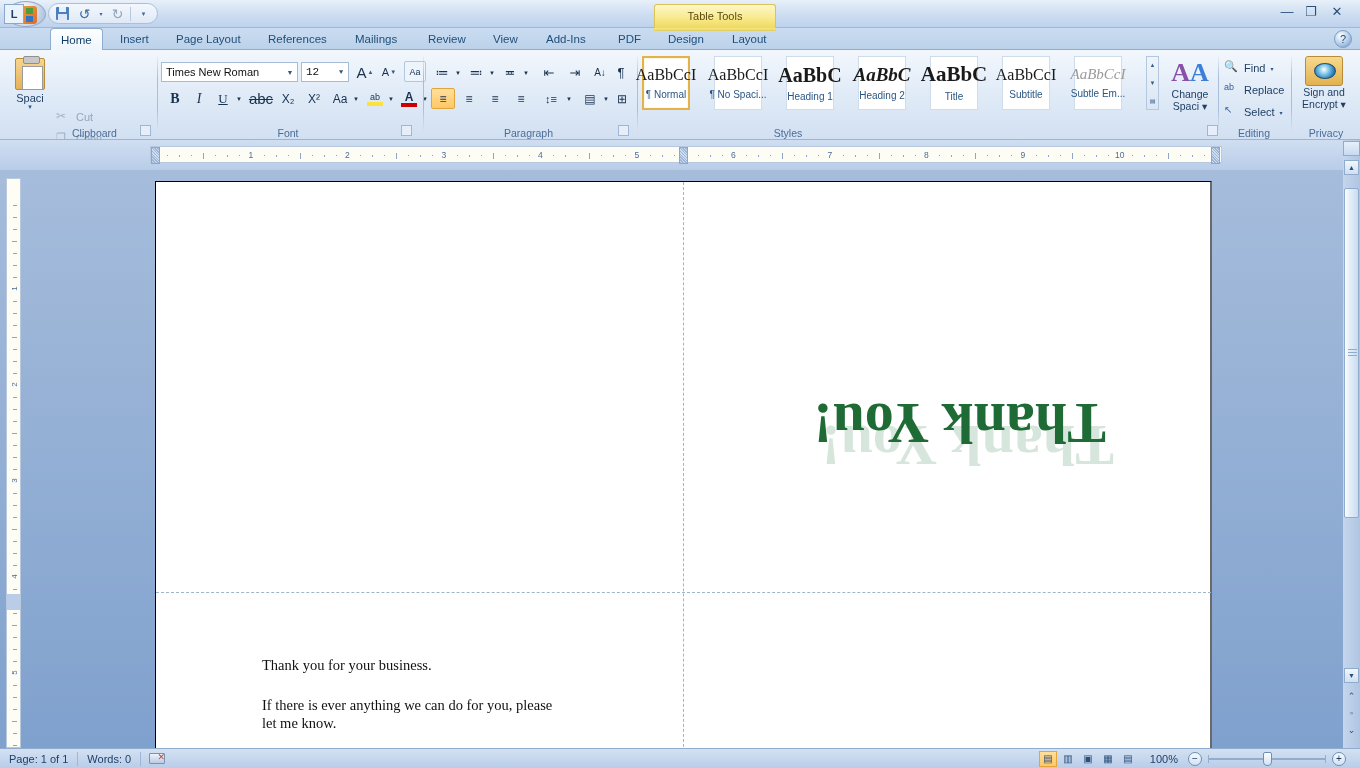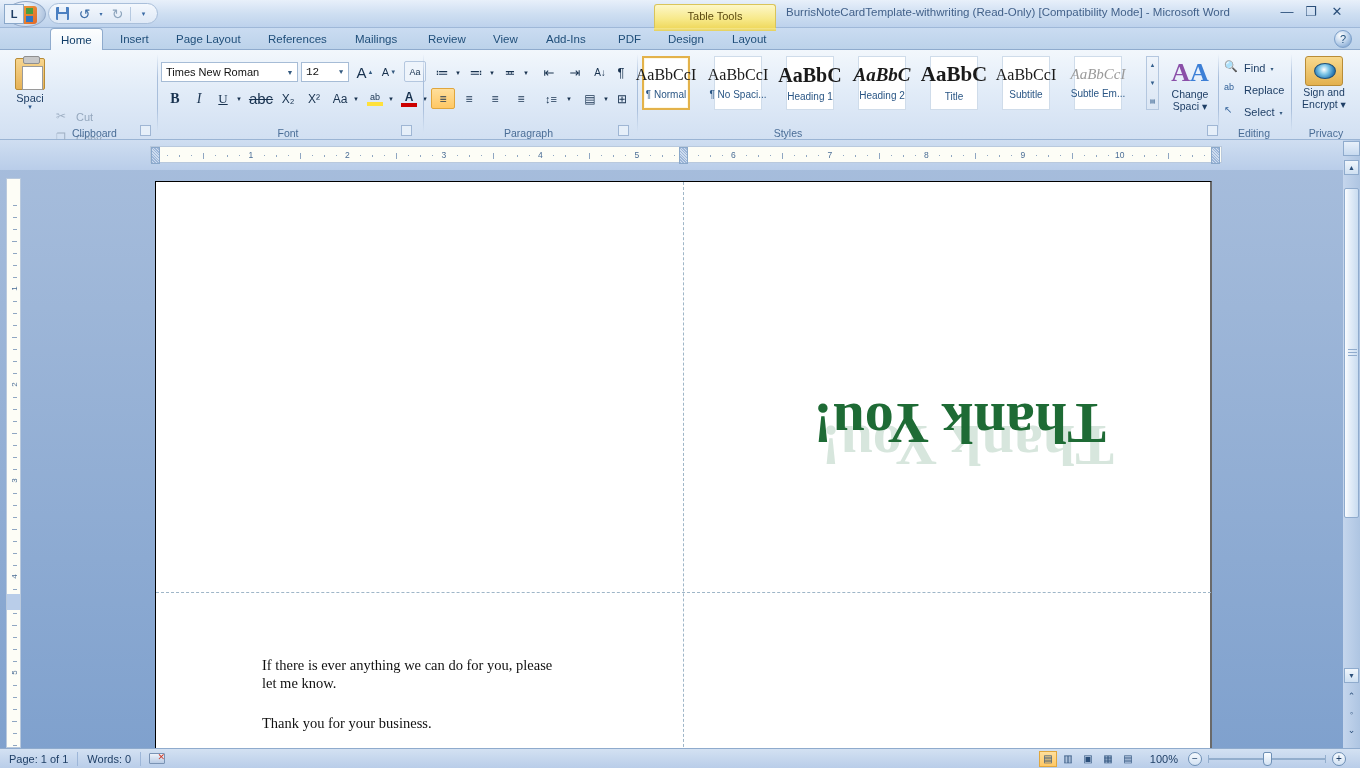--- a/index.html
+++ b/index.html
@@ -335,21 +335,20 @@
     <div class="qat-btn" style="font-size:6px;width:8px;">▾</div>
     <div class="qat-btn" style="font-size:14px;color:#8ea5bd;">↻</div>
     <div class="qat-sep"></div>
     <div class="qat-btn" style="font-size:7px;">▾</div>
   </div>
 
   <div id="ctx-label" style="left:654px; width:122px;">
     <span>Table Tools</span>
   </div>
 
-  <div id="title-text">BurrisNoteCardTemplate-withwriting (Read-Only) [Compatibility Mode] - Microsoft Word</div>
 
   <div class="wbtn" style="right:62px;">
     <span>—</span>
   </div>
   <div class="wbtn" style="right:38px;">
     <span>❐</span>
   </div>
   <div class="wbtn" style="right:12px;">
     <span>✕</span>
   </div>
@@ -759,25 +758,25 @@
   <div id="page">
     <div id="vgrid"></div>
     <div id="hgrid"></div>
 
     <div id="thankyou-wrap">
       <div class="ty ghost">Thank You!</div>
       <div class="ty main">Thank You!</div>
     </div>
 
     <div id="bodytext">
+      <p>Thank you for your business.</p>
       <p>
         <span>If there is ever anything we can do for you, please</span><br>
         <span>let me know.</span>
       </p>
-      <p>Thank you for your business.</p>
     </div>
   </div>
 </div>
 
 <div id="vscroll">
   <div class="sb-btn" style="top:20px;">
     <span>▲</span></div>
   <div id="vthumb">
     <div class="grip"></div>
   </div>

